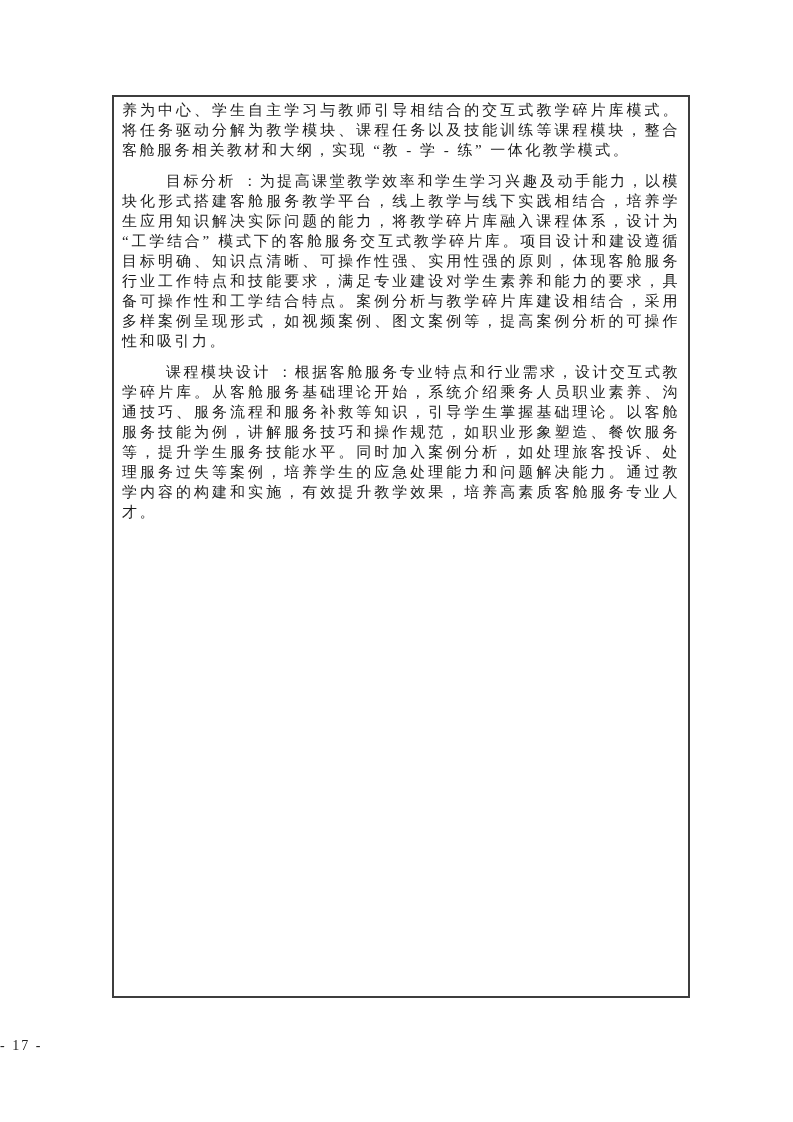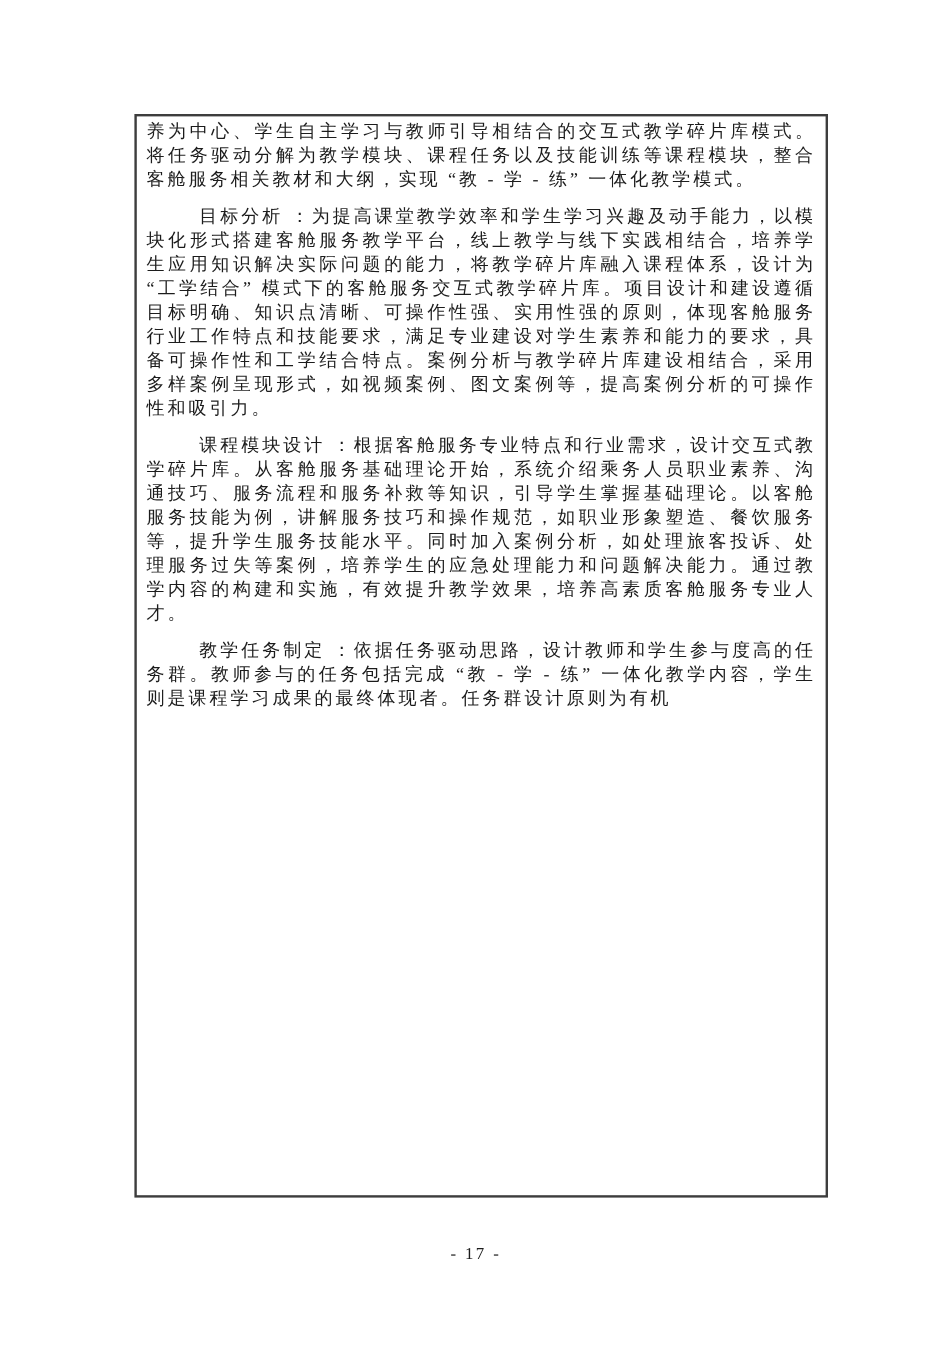--- a/index.html
+++ b/index.html
@@ -37,36 +37,35 @@
     word-break: break-all;
   }
   .para.indent {
     text-indent: 44px;
   }
   .page-footer {
     position: absolute;
     left: 0;
     top: 1038px;
     width: 793px;
-    text-align: center;
+    text-align: left;
     font-size: 14px;
     letter-spacing: 2px;
     color: #1c1c1c;
   }
 </style>
 </head>
 <body>
 
 <div class="sheet">
 
   <div class="textbox">
     <p class="para">养为中心、学生自主学习与教师引导相结合的交互式教学碎片库模式。将任务驱动分解为教学模块、课程任务以及技能训练等课程模块，整合客舱服务相关教材和大纲，实现 “教 - 学 - 练” 一体化教学模式。</p>
 
     <p class="para indent">目标分析 ：为提高课堂教学效率和学生学习兴趣及动手能力，以模块化形式搭建客舱服务教学平台，线上教学与线下实践相结合，培养学生应用知识解决实际问题的能力，将教学碎片库融入课程体系，设计为 “工学结合” 模式下的客舱服务交互式教学碎片库。项目设计和建设遵循目标明确、知识点清晰、可操作性强、实用性强的原则，体现客舱服务行业工作特点和技能要求，满足专业建设对学生素养和能力的要求，具备可操作性和工学结合特点。案例分析与教学碎片库建设相结合，采用多样案例呈现形式，如视频案例、图文案例等，提高案例分析的可操作性和吸引力。</p>
 
     <p class="para indent">课程模块设计 ：根据客舱服务专业特点和行业需求，设计交互式教学碎片库。从客舱服务基础理论开始，系统介绍乘务人员职业素养、沟通技巧、服务流程和服务补救等知识，引导学生掌握基础理论。以客舱服务技能为例，讲解服务技巧和操作规范，如职业形象塑造、餐饮服务等，提升学生服务技能水平。同时加入案例分析，如处理旅客投诉、处理服务过失等案例，培养学生的应急处理能力和问题解决能力。通过教学内容的构建和实施，有效提升教学效果，培养高素质客舱服务专业人才。</p>
 
-    <p class="para indent">教学任务制定 ：依据任务驱动思路，设计教师和学生参与度高的任务群。教师参与的任务包括完成 “教 - 学 - 练” 一体化教学内容，学生则是课程学习成果的最终体现者。任务群设计原则为有机</p>
   </div>
 
   <div class="page-footer">- 17 -</div>
 
 </div>
 
 </body></html>

